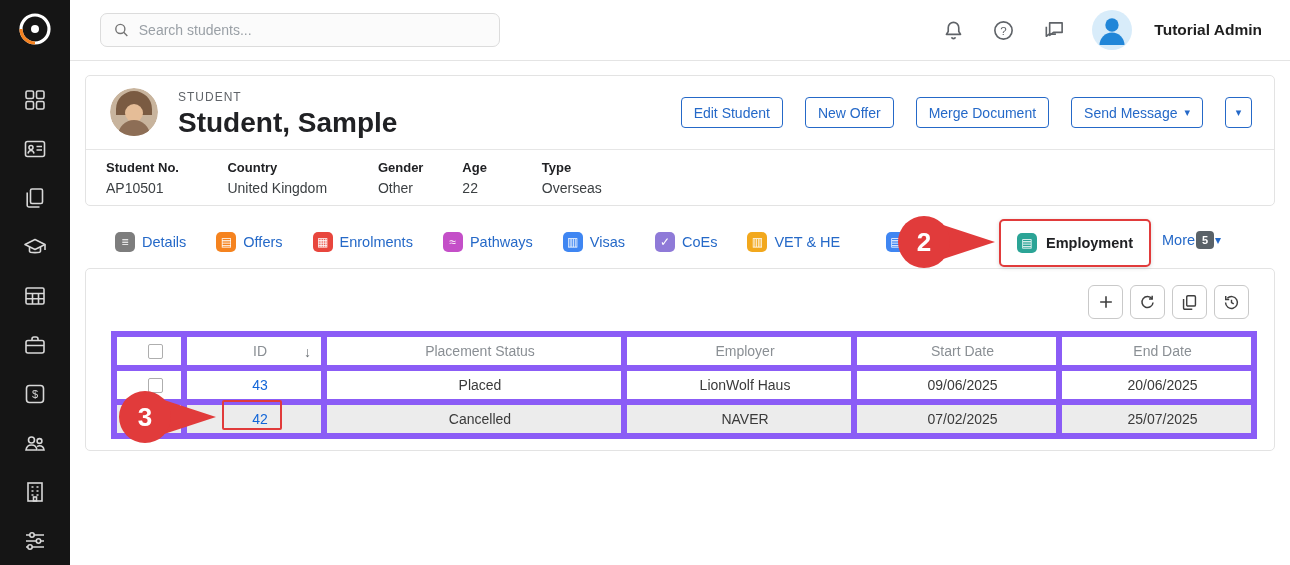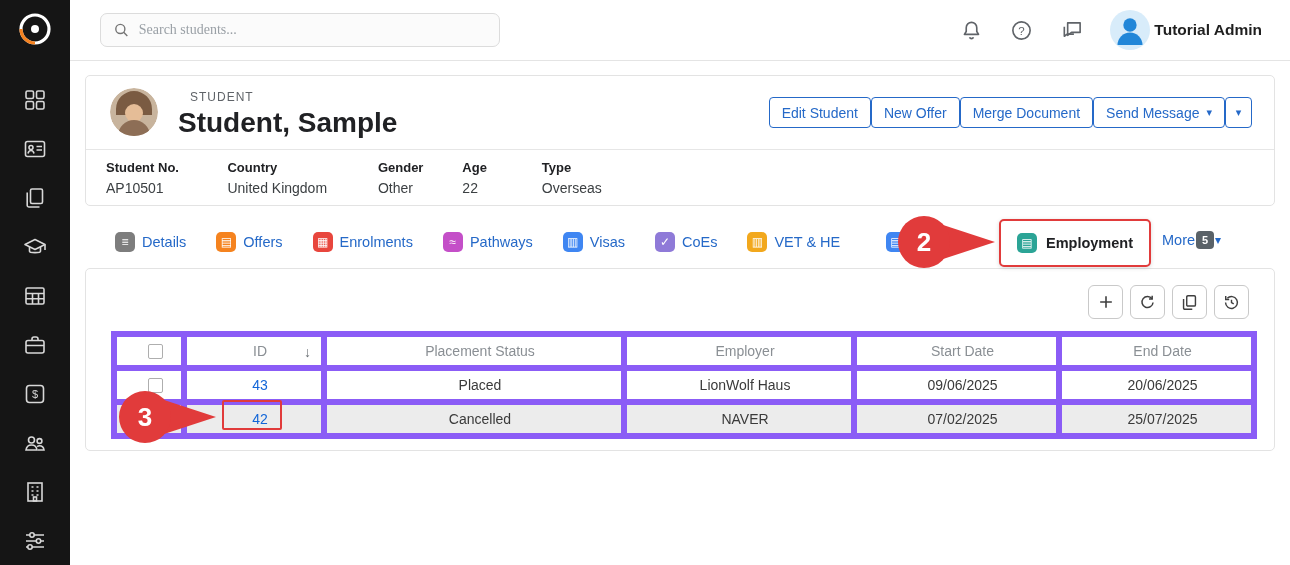--- a/index.html
+++ b/index.html
@@ -8,34 +8,34 @@
 
   
   .sidebar{position:absolute;left:0;top:0;width:70px;height:565px;background:#151515}
   .logo{position:absolute;top:9px;left:15px;width:40px;height:40px;cursor:pointer}
   .nav-icons{position:absolute;top:88px;left:0;width:70px;display:flex;flex-direction:column;align-items:center;gap:25px}
   .nav-icon{width:24px;height:24px;cursor:pointer}
 
   
   .topbar{position:absolute;left:70px;top:0;width:1220px;height:61px;background:#fff;border-bottom:1px solid #e4e4e4}
   .search-box{position:absolute;left:30px;top:13px;width:400px;height:34px;border:1px solid #dcdcdc;border-radius:7px;background:#fbfbfb;display:flex;align-items:center;padding:0 12px;gap:9px}
-  .search-box input{border:none;outline:none;background:transparent;font-size:14px;color:#a21caf;width:100%;font-family:Liberation Serif, serif}
+  .search-box input{border:none;outline:none;background:transparent;font-size:14px;color:#a21caf;width:100%;font-family:Liberation Sans, sans-serif}
   .search-box input::placeholder{color:#9aa0a6}
   .topbar-right{position:absolute;right:28px;top:0;height:60px;display:flex;align-items:center;gap:27px}
   .tb-icon{width:23px;height:23px;cursor:pointer}
-  .user{display:flex;align-items:center;gap:4px;cursor:pointer}
+  .user{display:flex;align-items:center;gap:22px;cursor:pointer}
   .avatar-circle{width:40px;height:40px;border-radius:50%;background:#d8ecfa;display:flex;align-items:center;justify-content:center;overflow:hidden}
   .user-name{font-weight:bold;font-size:15.5px;color:#1f1f1f}
 
   
   .student-card{position:absolute;left:85px;top:75px;width:1190px;height:131px;background:#fff;border:1px solid #e3e3e3;border-radius:5px}
   .photo{position:absolute;left:24px;top:12px;width:48px;height:48px;border-radius:50%;overflow:hidden}
-  .stu-type{position:absolute;left:104px;top:14px;font-size:12px;letter-spacing:1px;color:#5f6368}
+  .stu-type{position:absolute;left:92px;top:14px;font-size:12px;letter-spacing:1px;color:#5f6368}
   .stu-name{position:absolute;left:92px;top:31px;font-size:28px;font-weight:bold;color:#202124}
-  .actions{position:absolute;right:22px;top:21px;display:flex;gap:0}
+  .actions{position:absolute;right:22px;top:21px;display:flex;gap:22px}
   .btn-outline{height:31px;padding:0 12px;border:1px solid #2569c8;border-radius:4px;color:#2569c8;background:#fff;font-size:14px;display:flex;align-items:center;gap:7px;cursor:pointer;white-space:nowrap;font-family:inherit}
   .btn-caret{width:27px;justify-content:center;padding:0}
   .info-row{position:absolute;left:0;top:73px;width:100%;height:57px;border-top:1px solid #e6e6e6;padding:10px 0 12px 20px}
   .info-block{display:inline-block;vertical-align:top}
   .info-label{font-size:13px;font-weight:bold;color:#202124;margin-bottom:5px}
   .info-value{font-size:14px;color:#3c4043}
   .w1{width:117px}.w2{width:146px}.w3{width:80px}.w4{width:75px}
 
   
   .tabs-row{position:absolute;left:115px;top:219px;height:46px;display:flex;align-items:center;gap:30px}

